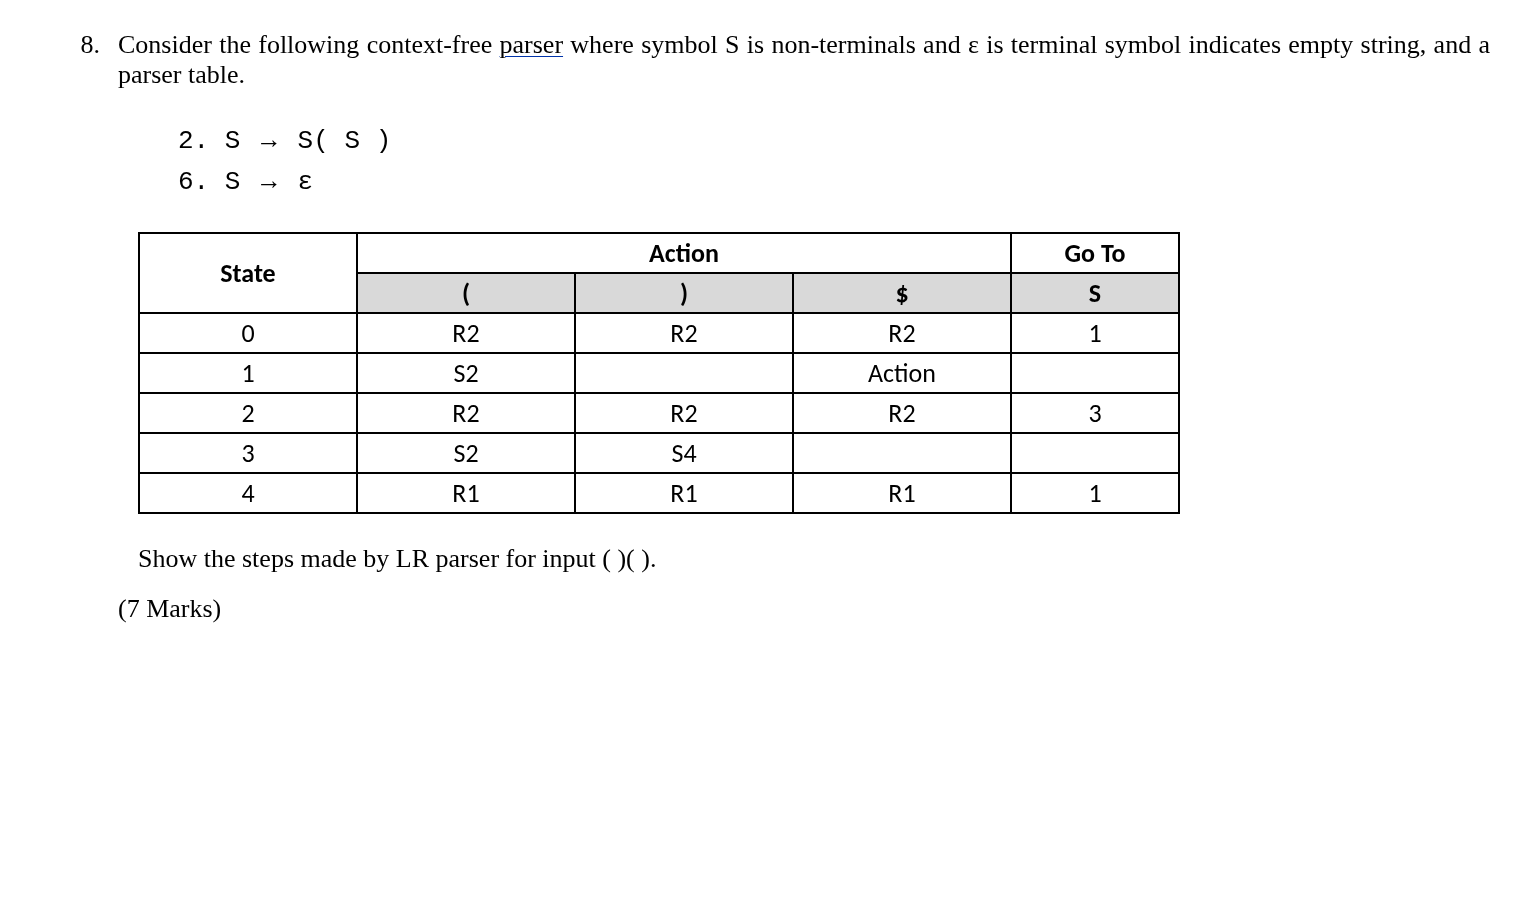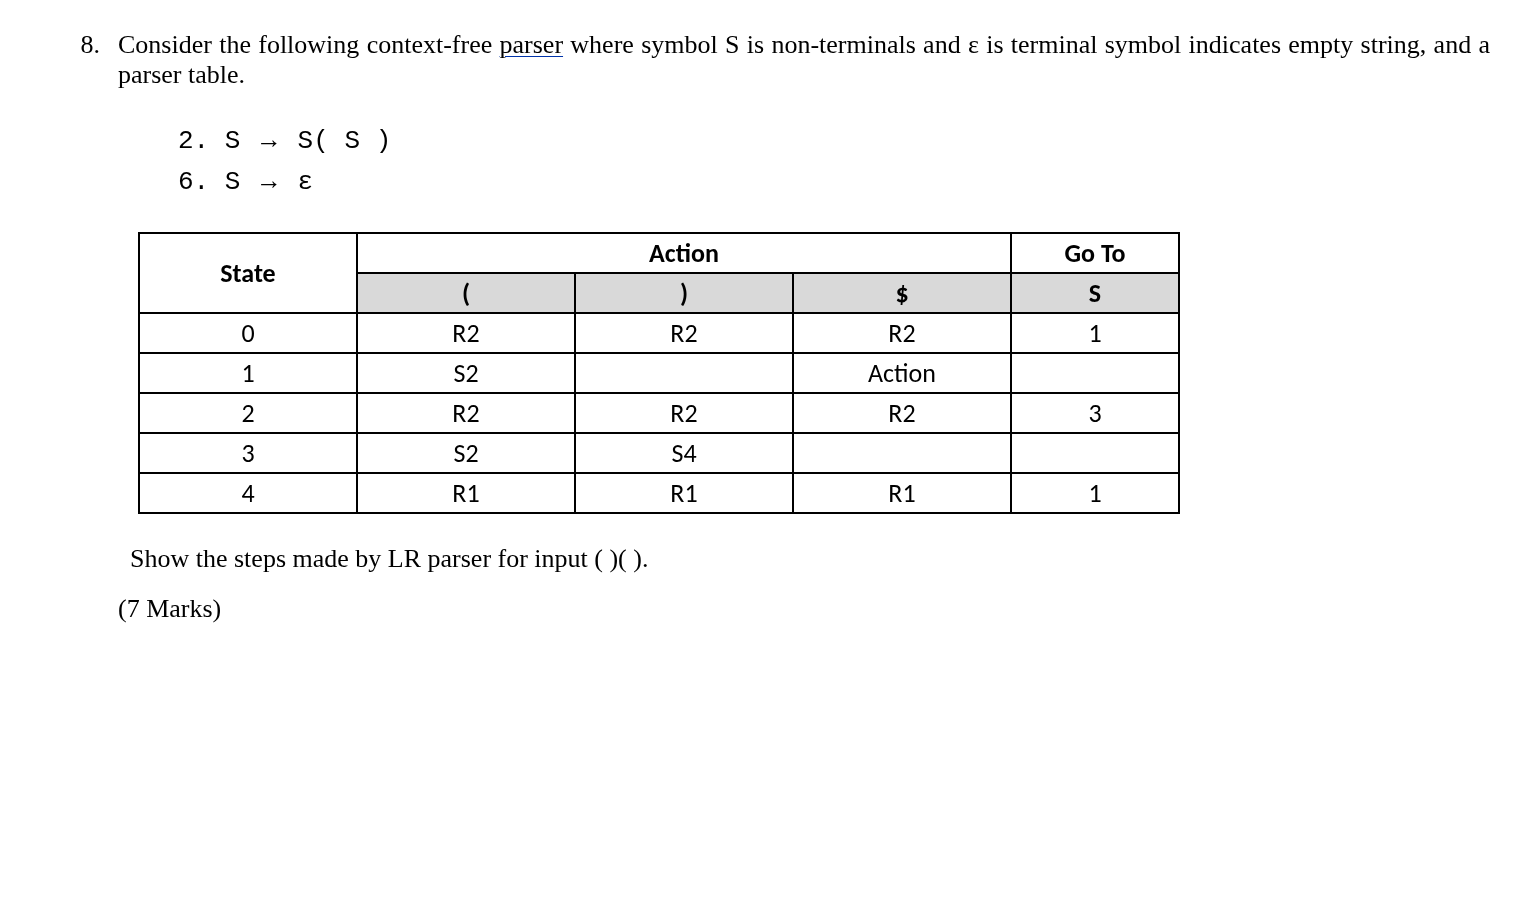--- a/index.html
+++ b/index.html
@@ -56,21 +56,21 @@
     table.parser-table .subhead {
       font-weight: bold;
       background: #d9d9d9;
     }
     .col-state { width: 200px; }
     .col-a { width: 200px; }
     .col-b { width: 200px; }
     .col-c { width: 200px; }
     .col-goto { width: 150px; }
     .instruction {
-      margin-left: 12px;
+      margin-left: 20px;
       margin-top: 10px;
     }
     .marks {
       text-align: left;
       margin-top: 20px;
       padding-right: 10px;
     }
     .underline-word {
       text-decoration: underline;
       text-decoration-color: #0033aa;

